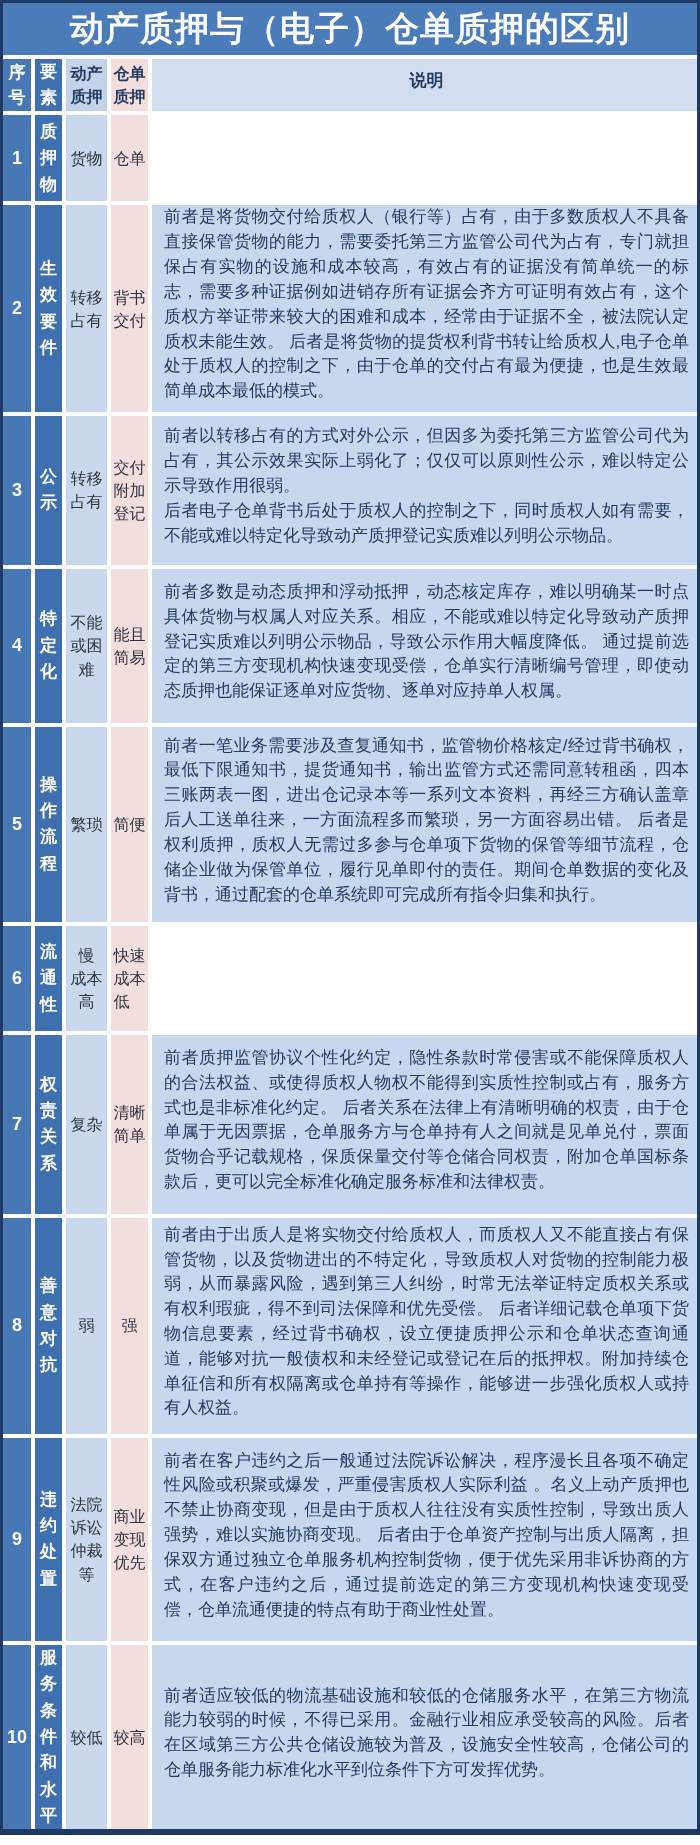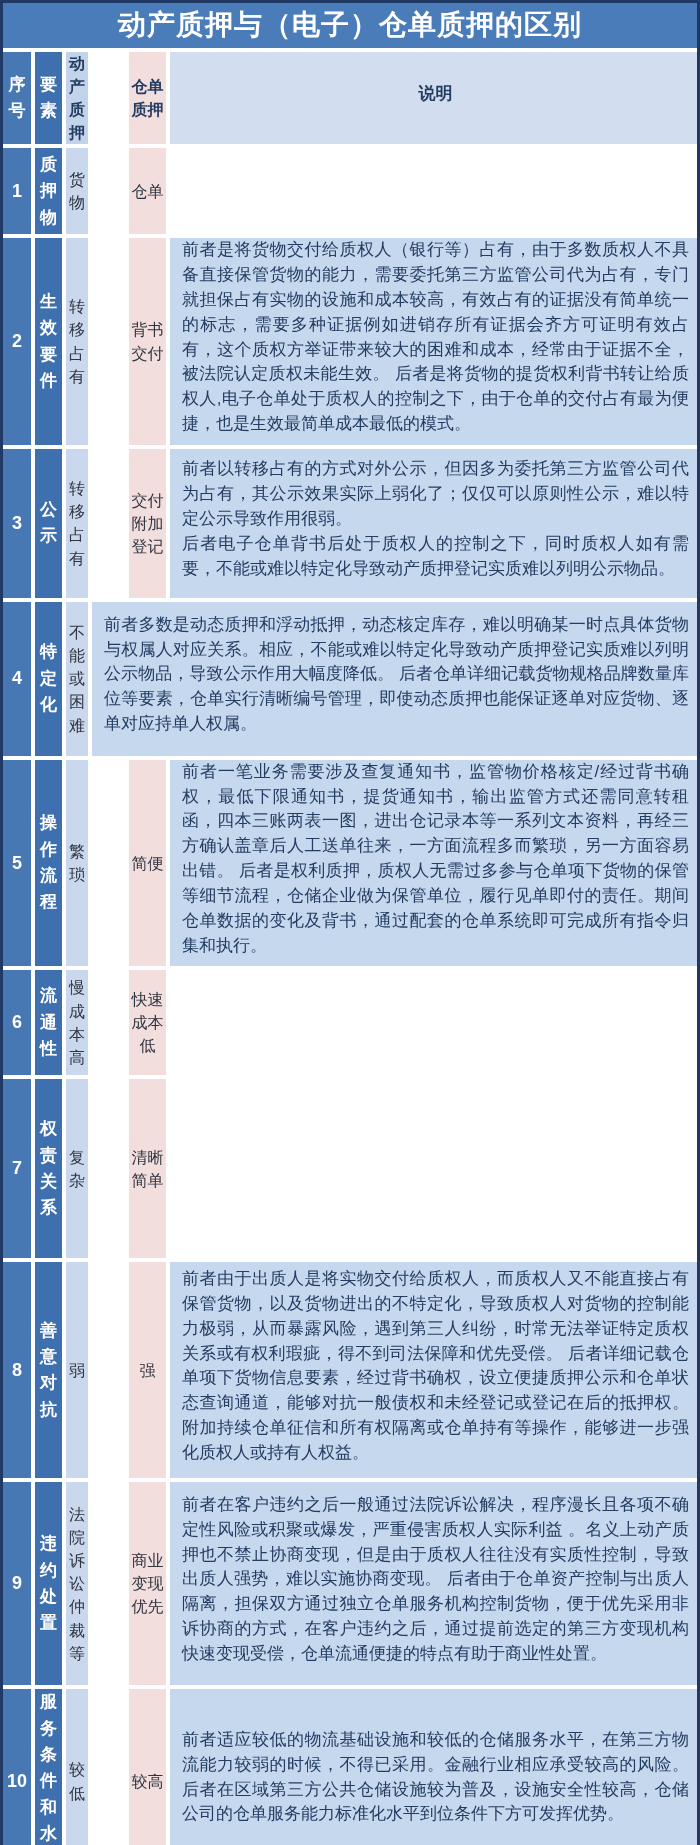--- a/index.html
+++ b/index.html
@@ -10,32 +10,32 @@
   }
   html,body{margin:0;padding:0;background:#ffffff;}
   body{font-family:"Liberation Sans","DejaVu Sans",sans-serif;}
   .table-frame{
     width:700px; box-sizing:border-box;
     border:3px solid var(--frame); border-bottom-width:6px;
     background:#ffffff;
   }
   .title-bar{
     background:var(--title-bg); color:#ffffff;
-    font-size:28px; font-weight:bold; letter-spacing:1px;
+    font-size:34px; font-weight:bold; letter-spacing:1px;
     text-align:center; padding:5px 0 6px 0; line-height:1.2;
   }
   .row{display:flex; gap:4px; margin-top:4px;}
   .cell{box-sizing:border-box; display:flex; align-items:center; justify-content:center;}
   .c-num{width:28px; background:var(--num-bg); color:#fff; font-weight:bold; font-size:18px; text-align:center;}
   .c-elem{width:27px; background:var(--elem-bg); color:#fff; font-weight:bold; font-size:17px;
           text-align:center; white-space:pre-line; line-height:1.55;}
-  .c-dc{width:22px; background:var(--dc-bg); color:var(--value-text); font-size:16px;
+  .c-dc{width:41px; background:var(--dc-bg); color:var(--value-text); font-size:16px;
         text-align:center; white-space:pre-line; line-height:1.45; font-weight:500;}
   .c-cd{width:37px; background:var(--cd-bg); color:var(--value-text); font-size:16px;
-        text-align:center; white-space:pre-line; line-height:1.45; font-weight:500;margin-left:37px;}
+        text-align:left; white-space:pre-line; line-height:1.45; font-weight:500;}
   .c-desc{flex:1; background:var(--desc-bg); color:var(--desc-text);
           justify-content:flex-start; padding:0 8px 8px 12px;}
   .c-desc .txt{font-size:17px; line-height:1.46; white-space:pre-line; text-align:justify; width:100%;}
   
   .header-row .c-num{background:var(--num-bg); font-size:17px; white-space:pre-line; line-height:1.5;}
   .header-row .c-elem{background:var(--elem-bg);}
   .header-row .c-dc{background:var(--header-dc-bg); color:var(--desc-text); font-weight:bold;}
   .header-row .c-cd{background:var(--header-cd-bg); color:var(--desc-text); font-weight:bold;}
   .header-row .c-desc{background:var(--header-desc-bg); color:var(--desc-text); justify-content:center;}
   .header-row .c-desc .txt{font-weight:bold; text-align:center;}
@@ -106,22 +106,24 @@
   </div>
 
   <div class="row r4">
     <div class="cell c-num">4</div>
     <div class="cell c-elem">特
 定
 化</div>
     <div class="cell c-dc">不能
 或困
 难</div>
-    <div class="cell c-desc">
-        <div class="txt">前者多数是动态质押和浮动抵押，动态核定库存，难以明确某一时点具体货物与权属人对应关系。相应，不能或难以特定化导致动产质押登记实质难以列明公示物品，导致公示作用大幅度降低。 后者仓单详细记载货物规格品牌数量库位等要素，仓单实行清晰编号管理，即使动态质押也能保证逐单对应货物、逐单对应持单人权属。</div>
+    <div class="cell c-cd">能且
+简易</div>
+    <div class="cell c-desc">
+        <div class="txt">前者多数是动态质押和浮动抵押，动态核定库存，难以明确某一时点具体货物与权属人对应关系。相应，不能或难以特定化导致动产质押登记实质难以列明公示物品，导致公示作用大幅度降低。 通过提前选定的第三方变现机构快速变现受偿，仓单实行清晰编号管理，即使动态质押也能保证逐单对应货物、逐单对应持单人权属。</div>
       </div>
   </div>
 
   <div class="row r5">
     <div class="cell c-num">5</div>
     <div class="cell c-elem">操
 作
 流
 程</div>
     <div class="cell c-dc">繁琐</div>
@@ -147,20 +149,23 @@
 
   <div class="row r7">
     <div class="cell c-num">7</div>
     <div class="cell c-elem">权
 责
 关
 系</div>
     <div class="cell c-dc">复杂</div>
     <div class="cell c-cd">清晰
 简单</div>
+    <div class="cell c-desc">
+        <div class="txt">前者质押监管协议个性化约定，隐性条款时常侵害或不能保障质权人的合法权益、或使得质权人物权不能得到实质性控制或占有，服务方式也是非标准化约定。 后者关系在法律上有清晰明确的权责，由于仓单属于无因票据，仓单服务方与仓单持有人之间就是见单兑付，票面货物合乎记载规格，保质保量交付等仓储合同权责，附加仓单国标条款后，更可以完全标准化确定服务标准和法律权责。</div>
+      </div>
   </div>
 
   <div class="row r8">
     <div class="cell c-num">8</div>
     <div class="cell c-elem">善
 意
 对
 抗</div>
     <div class="cell c-dc">弱</div>
     <div class="cell c-cd">强</div>

